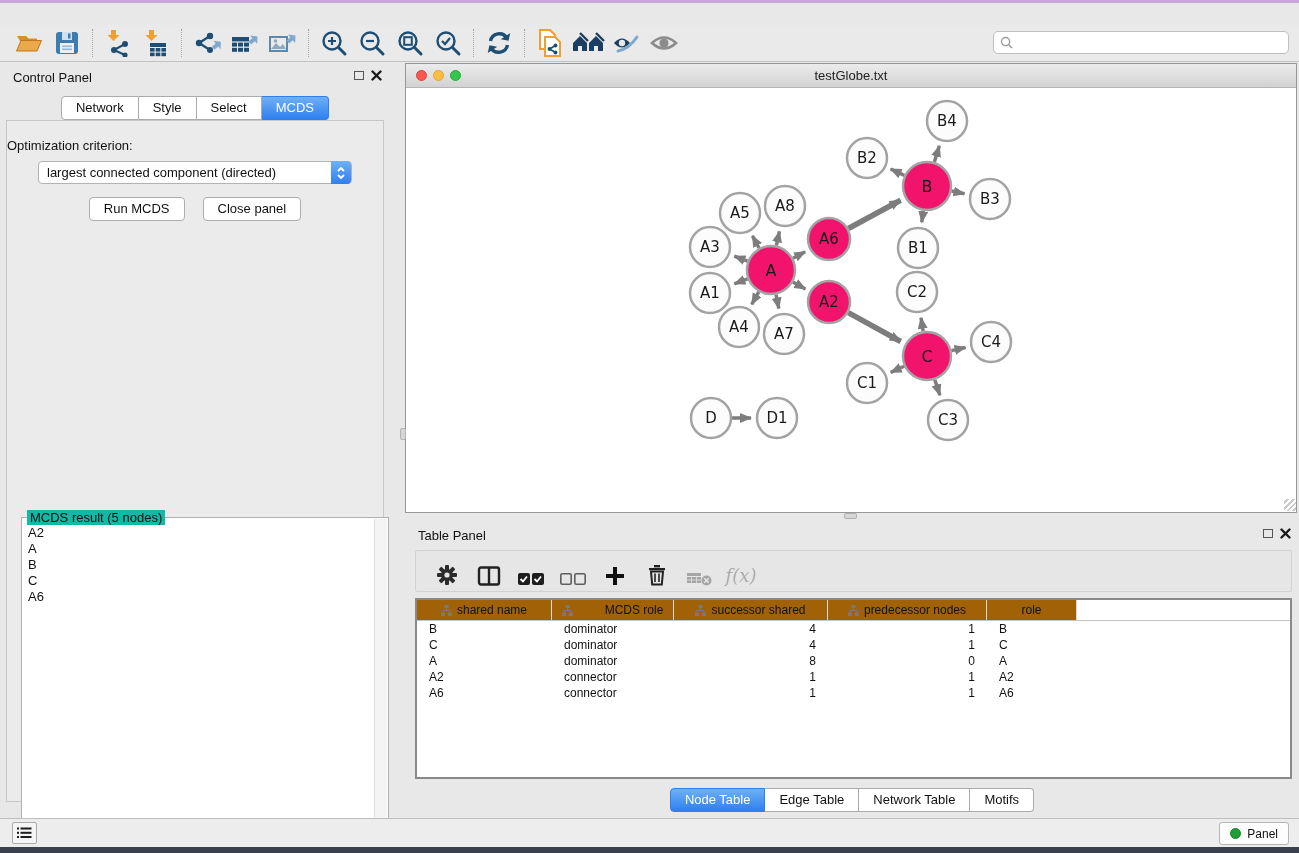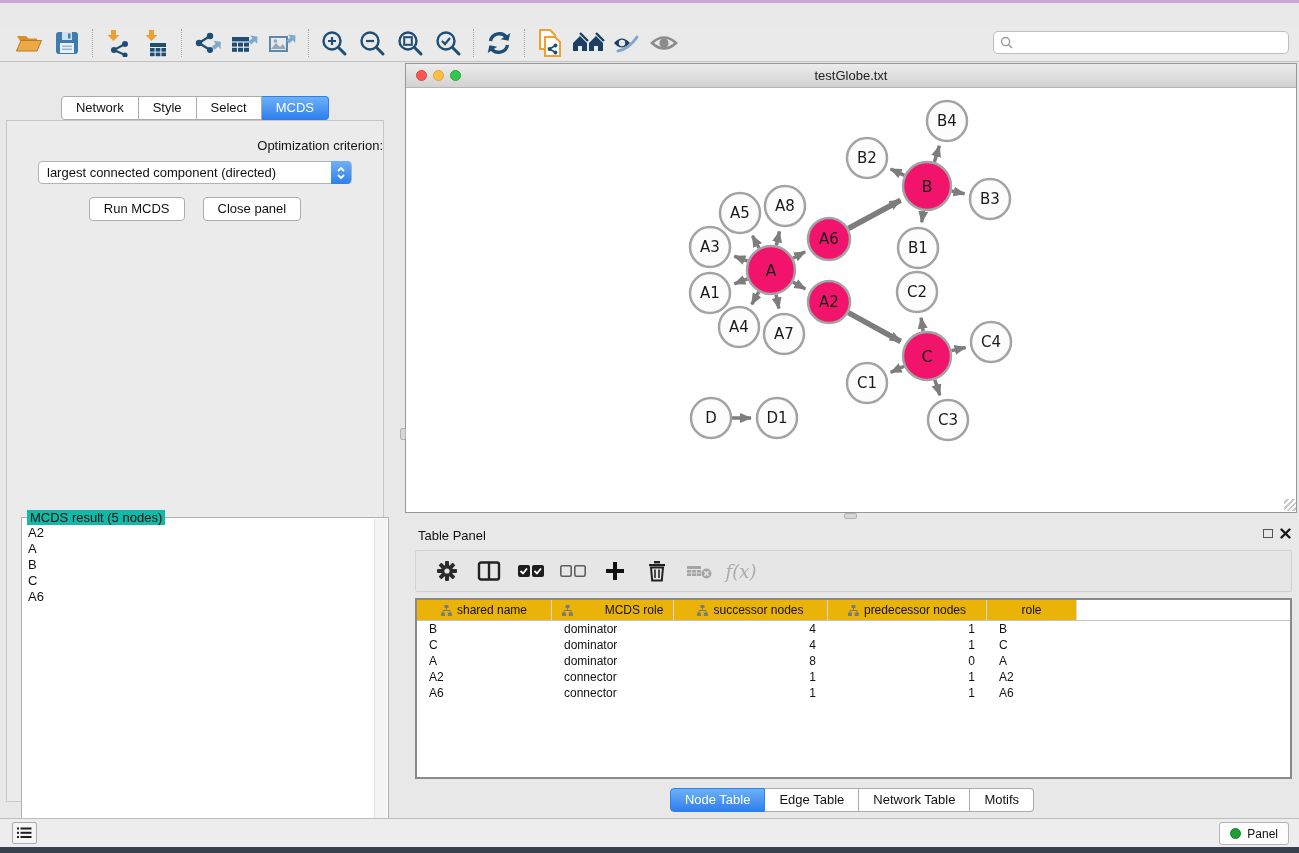--- a/index.html
+++ b/index.html
@@ -33,21 +33,21 @@
   .panel-head { position:relative; height:26px; }
   .panel-title { position:absolute; left:13px; top:8px; font-size:13px; color:#111; }
   .panel-ctrls { position:absolute; right:8px; top:8px; display:flex; gap:7px; align-items:center; }
   .float-box { width:10px; height:9px; border:1.5px solid #555; background:transparent; }
   .cp-tabs { position:absolute; left:0; top:34px; width:100%; display:flex; justify-content:center; }
   .tab { font-size:13px; padding:3px 14px 4px; background:#fff; border:1px solid #ABABAB; border-left:none; color:#111; }
   .tab:first-child { border-left:1px solid #ABABAB; border-radius:4px 0 0 4px; }
   .tab:last-child { border-radius:0 4px 4px 0; }
   .tab.active { background:linear-gradient(#6FB1F7,#2E7FEF); border-color:#2E7FEF; color:#fff; }
   .cp-content { position:absolute; left:6px; top:58px; width:378px; height:682px; background:#EBEBEB; border:1px solid #C6C6C6; }
-  .opt-label { margin-top:17px; text-align:right; font-size:13px; color:#111; }
+  .opt-label { margin-top:17px; text-align:left; font-size:13px; color:#111; }
   .select { position:relative; margin:8px auto 0; width:314px; height:23px; background:#fff; border:1px solid #B3B3B3;
     border-radius:4px; font-size:13px; line-height:21px; padding-left:8px; color:#111; }
   .select .stepper { position:absolute; right:0; top:-1px; width:20px; height:23px; border-radius:0 4px 4px 0;
     background:linear-gradient(#6FB1F7,#2E7FEF); display:flex; flex-direction:column; align-items:center; justify-content:center; }
   .btn-row { display:flex; justify-content:center; gap:18px; margin-top:13px; }
   .btn { font-size:13px; background:#fff; border:1px solid #ADADAD; border-radius:4px; padding:3px 14px 4px; color:#111; }
   .result-box { position:absolute; left:14px; top:396px; width:368px; height:340px; background:#fff; border:1px solid #B0B0B0; }
   .result-title { position:absolute; top:-8px; left:5px; background:#14b8a6; padding:0 3px; font-size:13px; color:#111; }
   .result-list { padding:7px 0 0 6px; font-size:13px; line-height:16px; color:#111; }
   .scroll-track { position:absolute; right:1px; top:1px; bottom:1px; width:13px; background:#F4F4F4; border-left:1px solid #E2E2E2; }
@@ -62,26 +62,26 @@
   .resize-grip { position:absolute; right:0; bottom:0; width:12px; height:12px;
     background:repeating-linear-gradient(135deg,#fff 0 2px,#C9C9C9 2px 4px); }
   .v-splitter-handle { position:absolute; left:400px; top:428px; width:6px; height:12px; background:#D6D6D6; border:1px solid #B2B2B2; border-radius:2px; }
   .h-splitter-handle { position:absolute; left:844px; top:513px; width:13px; height:6px; background:#D6D6D6; border:1px solid #B2B2B2; border-radius:2px; }
 
   
   .table-panel { position:absolute; left:405px; top:520px; width:894px; height:295px; background:#E8E8E8; }
   .tp-head { position:relative; height:28px; }
   .tp-toolbar { position:absolute; left:10px; top:30px; width:877px; height:42px; background:#E6E6E6;
     border:1px solid #D2D2D2; border-radius:2px; display:flex; align-items:center; gap:12px; padding-left:16px; }
-  .tp-tool { width:30px; height:30px; display:flex; align-items:center; justify-content:center; }
+  .tp-tool { width:30px; height:30px; display:flex; align-items:flex-end; justify-content:center; }
   .fx { font-family:"DejaVu Serif", serif; font-style:italic; font-size:18px; color:#ABABAB; }
   .tableview { position:absolute; left:10px; top:78px; width:877px; height:181px; background:#fff; border:2px solid #8A8A8A; overflow:hidden; }
   .thead { display:flex; height:21px; background:#F3F3F3; border-bottom:1px solid #C4C4C4; }
   .th { display:flex; align-items:center; justify-content:center; gap:5px; font-size:12px; color:#111;
-    border-right:1px solid #D8D8D8; background:#eab308; }
+    border-right:1px solid #D8D8D8; background:#a16207; }
   .trow { display:flex; height:16px; align-items:center; }
   .td { font-size:12px; color:#111; padding:0 12px; white-space:nowrap; }
   .tp-tabs { position:absolute; left:0; top:268px; width:100%; display:flex; justify-content:center; }
 
   
   .status-bar { position:absolute; left:0; top:818px; width:100%; height:29px; background:#EDEDED; border-top:1px solid #BDBDBD; }
   .list-btn { position:absolute; left:12px; top:3px; width:25px; height:22px; background:#F5F5F5; border:1px solid #ABABAB; border-radius:2px;
     display:flex; align-items:center; justify-content:center; }
   .memory-btn { position:absolute; right:10px; top:3px; height:23px; background:#FDFDFD; border:1px solid #B5B5B5; border-radius:3px;
     display:flex; align-items:center; gap:6px; padding:0 10px; font-size:12px; color:#111; }
@@ -242,20 +242,29 @@
     <div class="search-wrap">
       <svg width="13" height="13" viewBox="0 0 14 14">
           <circle cx="6" cy="6" r="4.4" fill="none" stroke="#9A9A9A" stroke-width="1.5"></circle>
           <path d="M9.3 9.3 L13 13" stroke="#9A9A9A" stroke-width="1.5"></path>
         </svg>
       <input type="text" placeholder="" style="">
     </div>
   </div>
 
   <div class="control-panel">
+    <div class="panel-head">
+      <span class="panel-title">Control Panel</span>
+      <span class="panel-ctrls">
+        <span class="float-box"></span>
+        <svg width="11" height="11" viewBox="0 0 11 11">
+            <path d="M1.5 1.5 L9.5 9.5 M9.5 1.5 L1.5 9.5" stroke="#1A1A1A" stroke-width="2.4" stroke-linecap="round"></path>
+          </svg>
+      </span>
+    </div>
     <div class="cp-tabs">
         <div class="tab">Network</div>
         <div class="tab">Style</div>
         <div class="tab">Select</div>
         <div class="tab active">MCDS</div>
       </div>
     <div class="cp-content">
       <div class="opt-label">Optimization criterion:</div>
       <div class="select">
         <span>largest connected component (directed)</span>
@@ -515,21 +524,21 @@
           </div>
           <div class="th" style="width: 154px;">
             <svg width="11" height="11" viewBox="0 0 11 11">
               <g fill="#7A7A7A">
                 <rect x="3.5" y="0" width="4" height="3"></rect>
                 <rect x="0" y="7.5" width="4" height="3.5"></rect>
                 <rect x="6.8" y="7.5" width="4" height="3.5"></rect>
               </g>
               <path d="M5.5 3 v2.5 M2 7.5 v-2 h7 v2" fill="none" stroke="#7A7A7A" stroke-width="1"></path>
             </svg>
-            <span>successor nodes</span>
+            <span>successor shared</span>
           </div>
           <div class="th" style="width: 159px;">
             <svg width="11" height="11" viewBox="0 0 11 11">
               <g fill="#7A7A7A">
                 <rect x="3.5" y="0" width="4" height="3"></rect>
                 <rect x="0" y="7.5" width="4" height="3.5"></rect>
                 <rect x="6.8" y="7.5" width="4" height="3.5"></rect>
               </g>
               <path d="M5.5 3 v2.5 M2 7.5 v-2 h7 v2" fill="none" stroke="#7A7A7A" stroke-width="1"></path>
             </svg>

